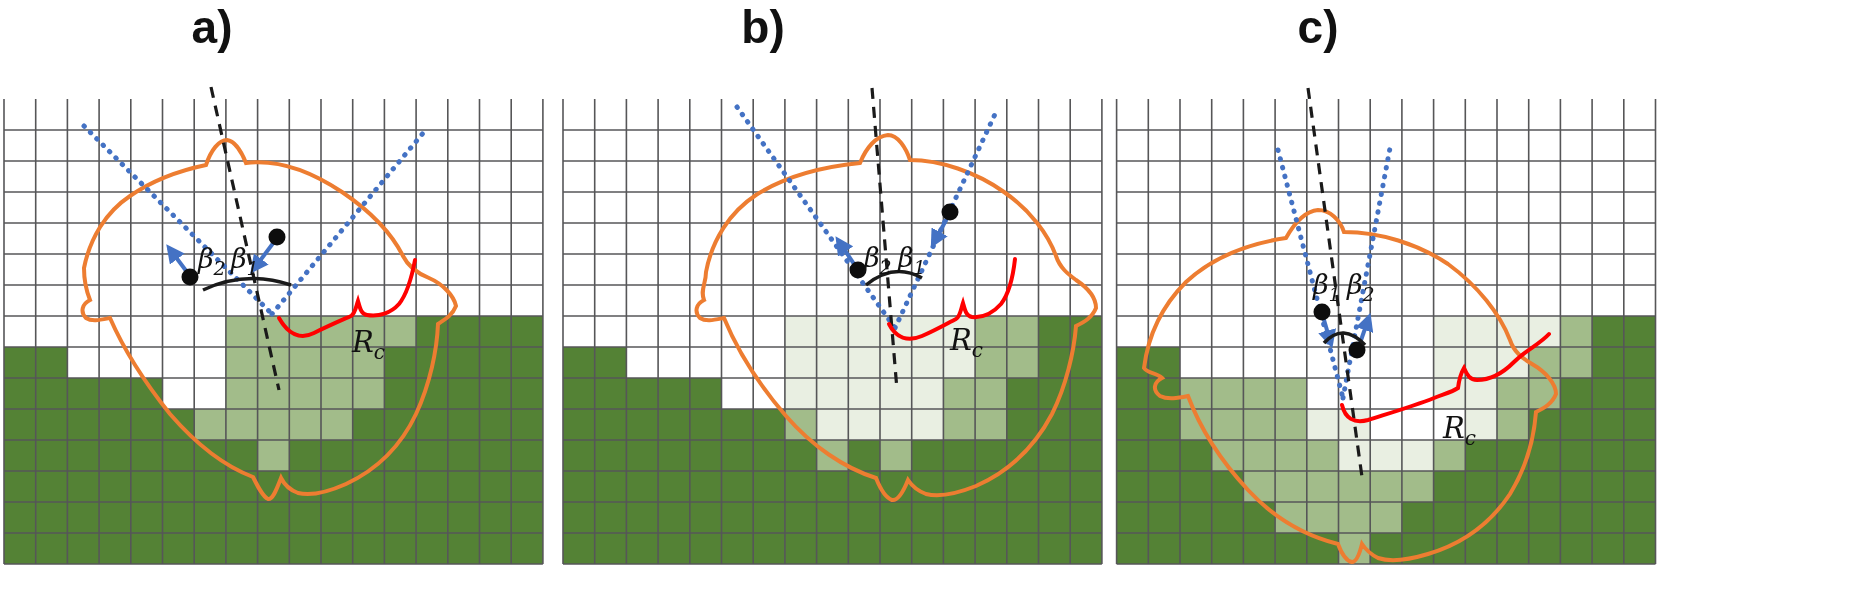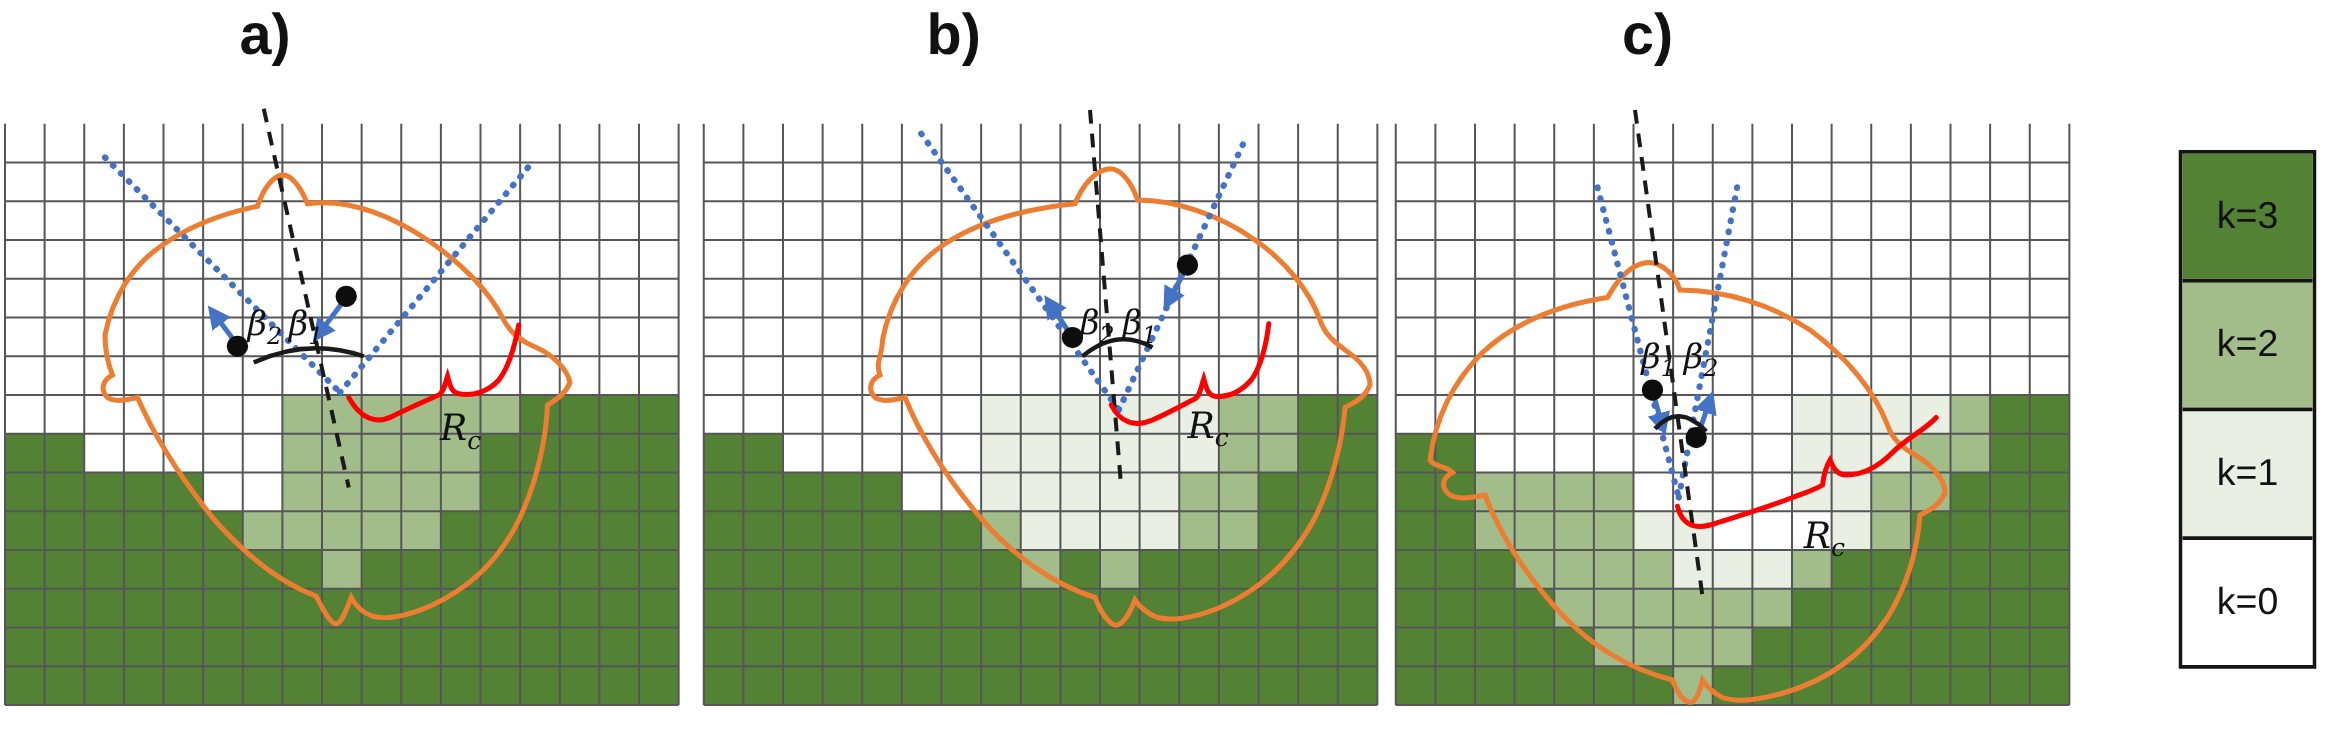--- a/index.html
+++ b/index.html
@@ -563,27 +563,13 @@
       <path fill="none" stroke="#1a1a1a" stroke-width="3.5" d="M 1324 343 Q 1343 322 1365 345"></path>
       <text class="math" x="1313" y="294" font-size="27">
         <tspan>β</tspan><tspan dy="7" font-size="19">1</tspan></text>
       <text class="math" x="1347" y="294" font-size="27">
         <tspan>β</tspan><tspan dy="7" font-size="19">2</tspan></text>
       <text class="math" x="1443" y="438" font-size="29">
         <tspan>R</tspan><tspan dy="7" font-size="20">c</tspan></text>
     </g>
   </svg>
 
-  <div class="legend">
-    <div class="legend-cell" style="background: rgb(84, 130, 53);">
-        <span>k=3</span>
-      </div>
-    <div class="legend-cell" style="background: rgb(162, 188, 138);">
-        <span>k=2</span>
-      </div>
-    <div class="legend-cell" style="background: rgb(233, 239, 226);">
-        <span>k=1</span>
-      </div>
-    <div class="legend-cell" style="background: rgb(255, 255, 255);">
-        <span>k=0</span>
-      </div>
-  </div>
 </div>
 
 </body></html>

